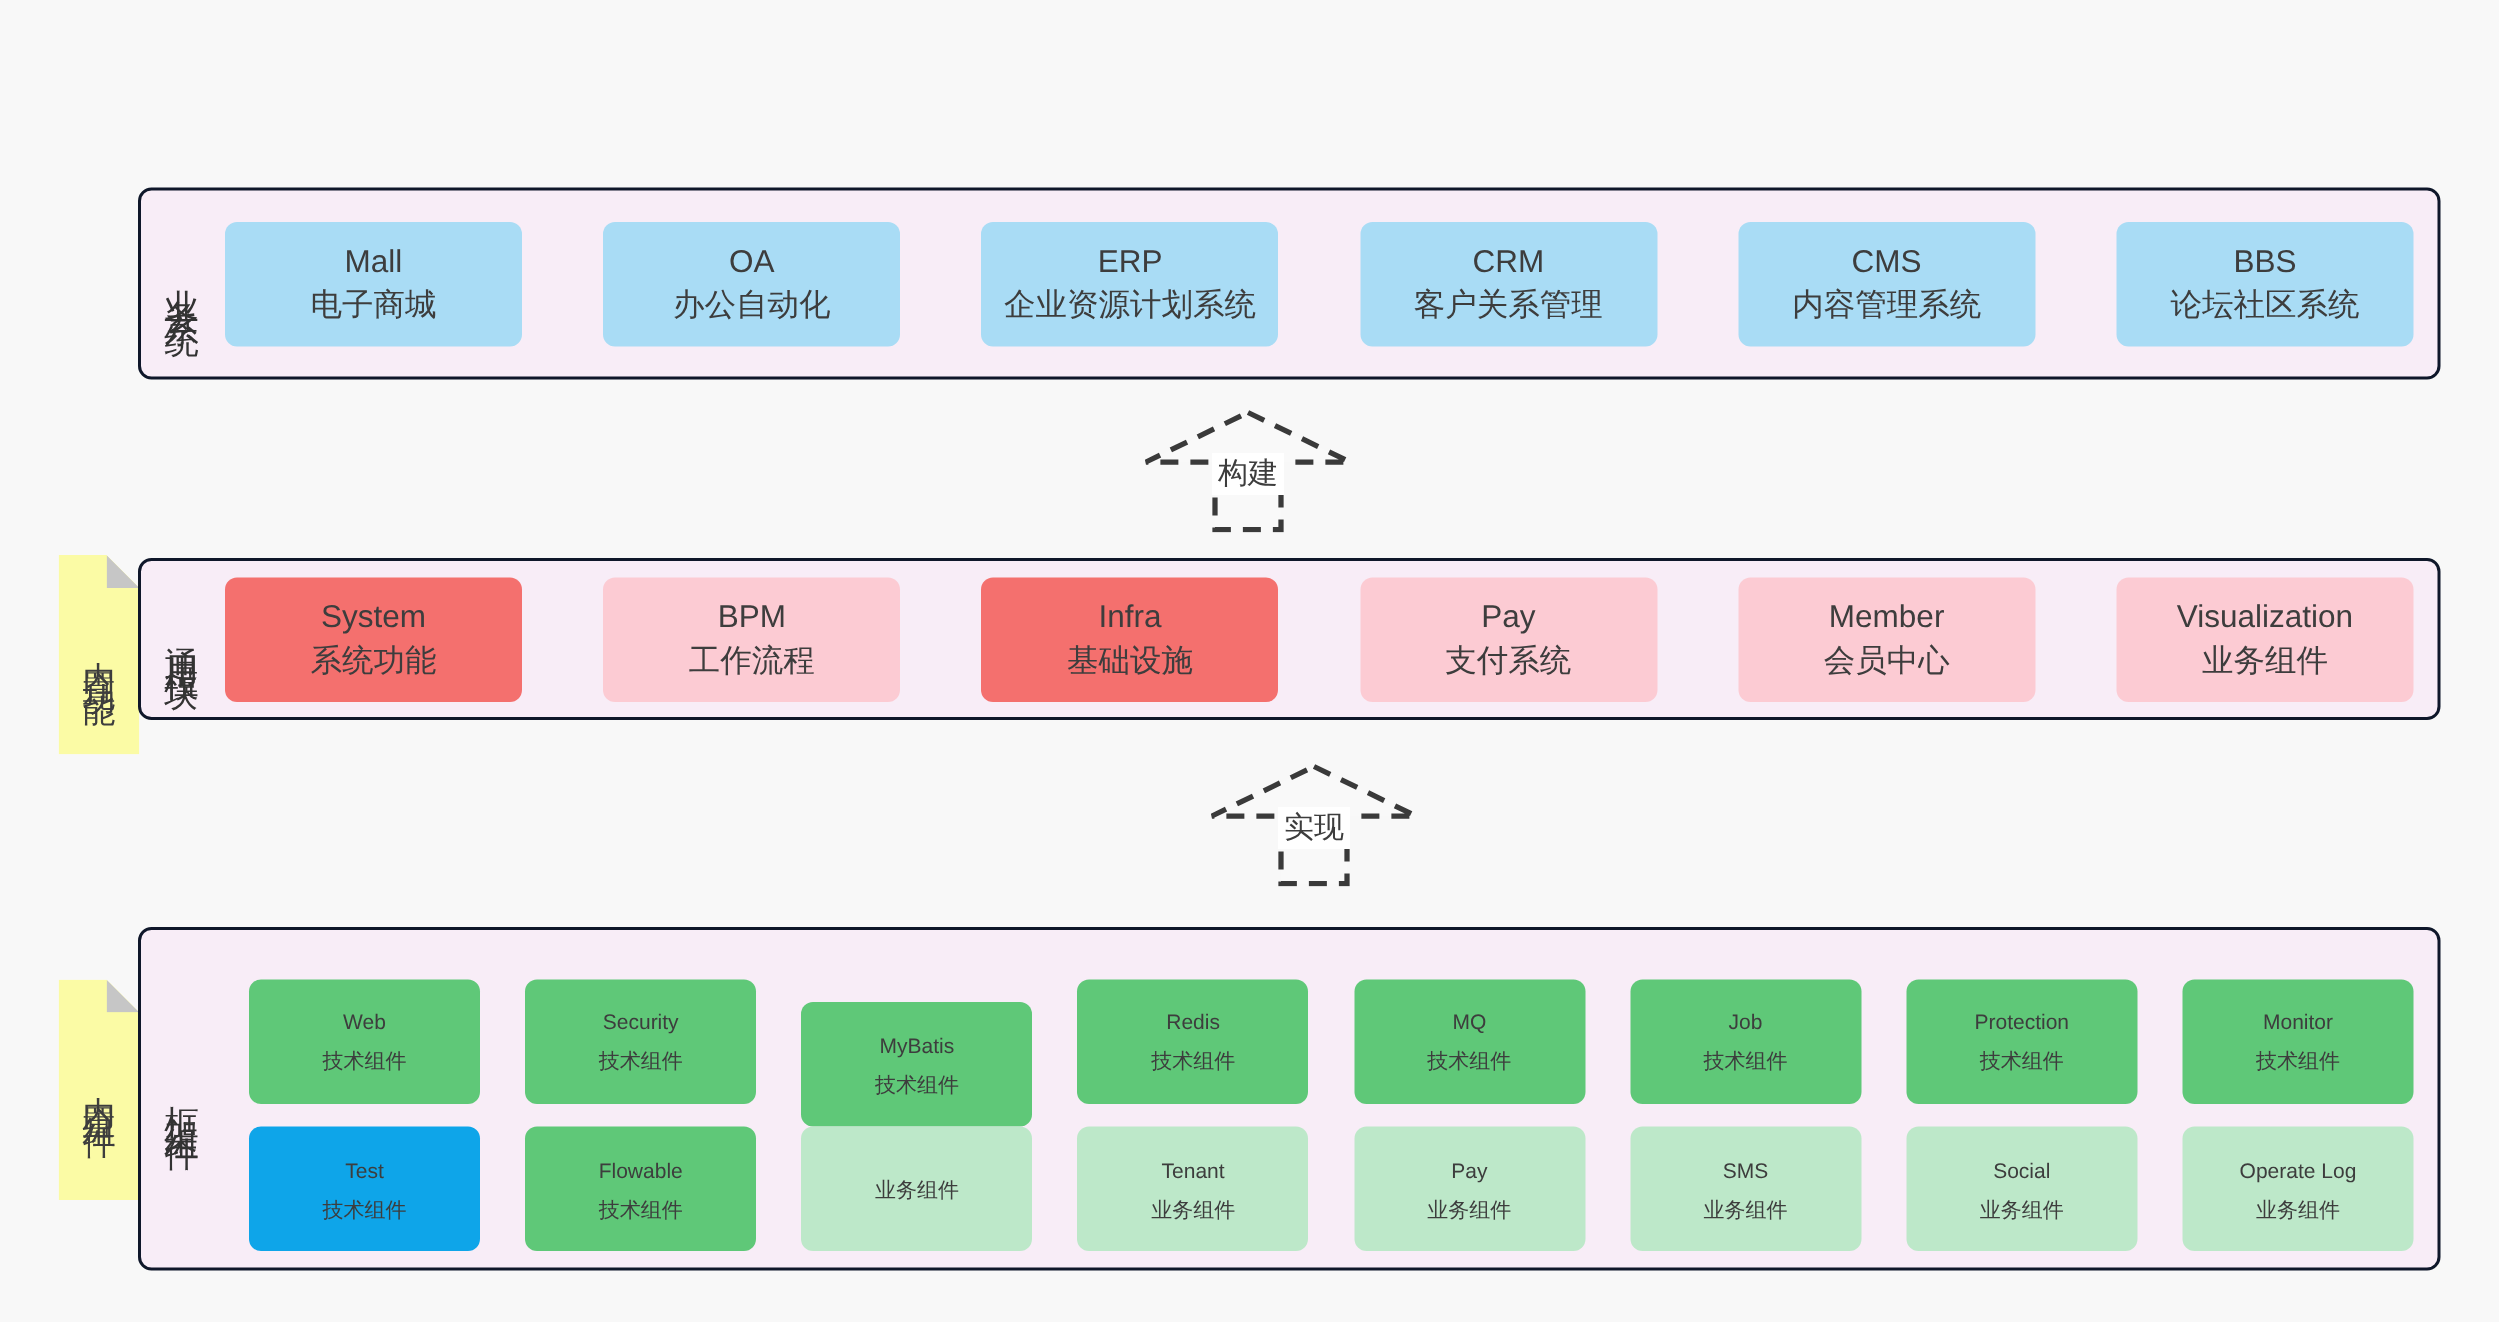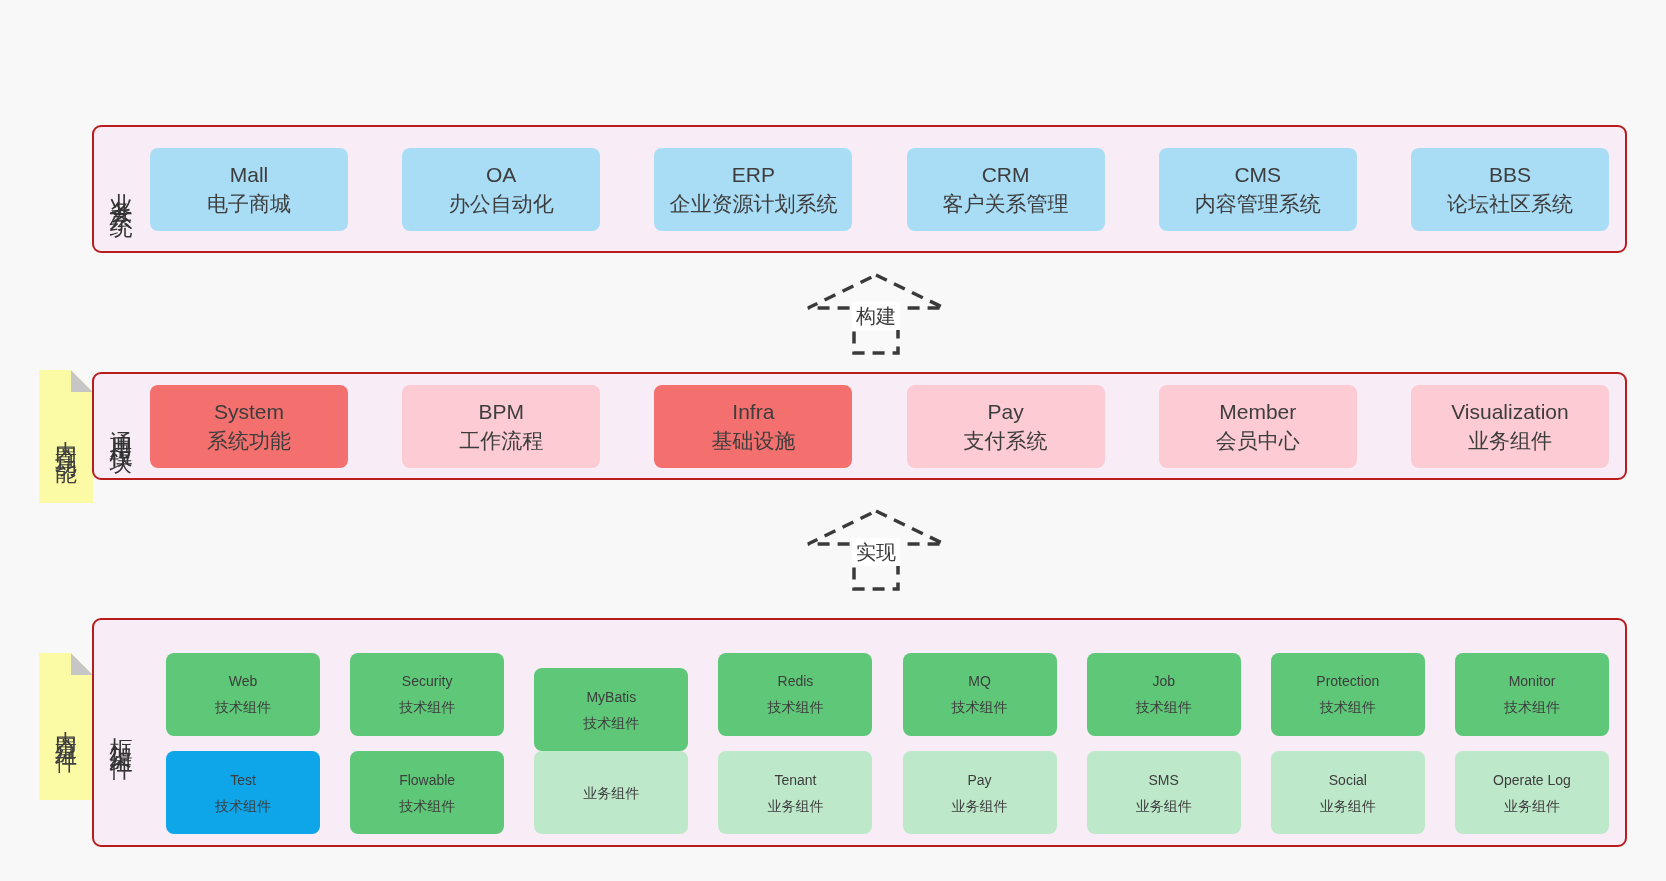--- a/index.html
+++ b/index.html
@@ -4,21 +4,21 @@
 <style>
   html,body{margin:0;padding:0;}
   body{
     width:1666px;height:881px;position:relative;overflow:hidden;
     background:#f8f8f8;
     font-family:"Liberation Sans","DejaVu Sans",sans-serif;
     color:#3d3d3d;
   }
   .panel{
     position:absolute;left:92px;width:1535px;box-sizing:border-box;
-    background:#f8edf7;border:2px solid #b91c1c;border-radius:9px;
+    background:#f8edf7;border:2px solid #0f172a;border-radius:9px;
     display:flex;z-index:1;
   }
   #panel-business{top:125px;height:128px;}
   #panel-modules{top:372px;height:108px;}
   #panel-components{top:618px;height:229px;}
   .panel-label{
     flex:0 0 56px;display:flex;align-items:center;justify-content:center;
     writing-mode:vertical-lr;text-orientation:upright;
     font-size:23px;letter-spacing:7px;color:#333;
   }
@@ -44,21 +44,21 @@
   .side-tab .tab-text{
     position:absolute;inset:0;display:flex;align-items:center;justify-content:center;
     writing-mode:vertical-lr;text-orientation:upright;
     font-size:22px;letter-spacing:7px;color:#3d3d3d;
   }
   .fold{
     position:absolute;top:0;right:0;width:22px;height:22px;background:#c6c6c6;
     clip-path:polygon(0 0,100% 100%,0 100%);
   }
   .arrow{position:absolute;width:140px;height:82px;z-index:0;}
-  #arrow-build{left:806px;top:273px;}
+  #arrow-build{left:762px;top:273px;}
   #arrow-implement{left:806px;top:509px;}
   .arrow svg{display:block;width:100%;height:100%;}
   .arrow-label{
     position:absolute;left:50%;top:29px;transform:translateX(-50%);
     background:#ffffff;padding:1px 4px;font-size:20px;line-height:26px;
     color:#3d3d3d;white-space:nowrap;
   }
 </style>
 </head>
 <body>

